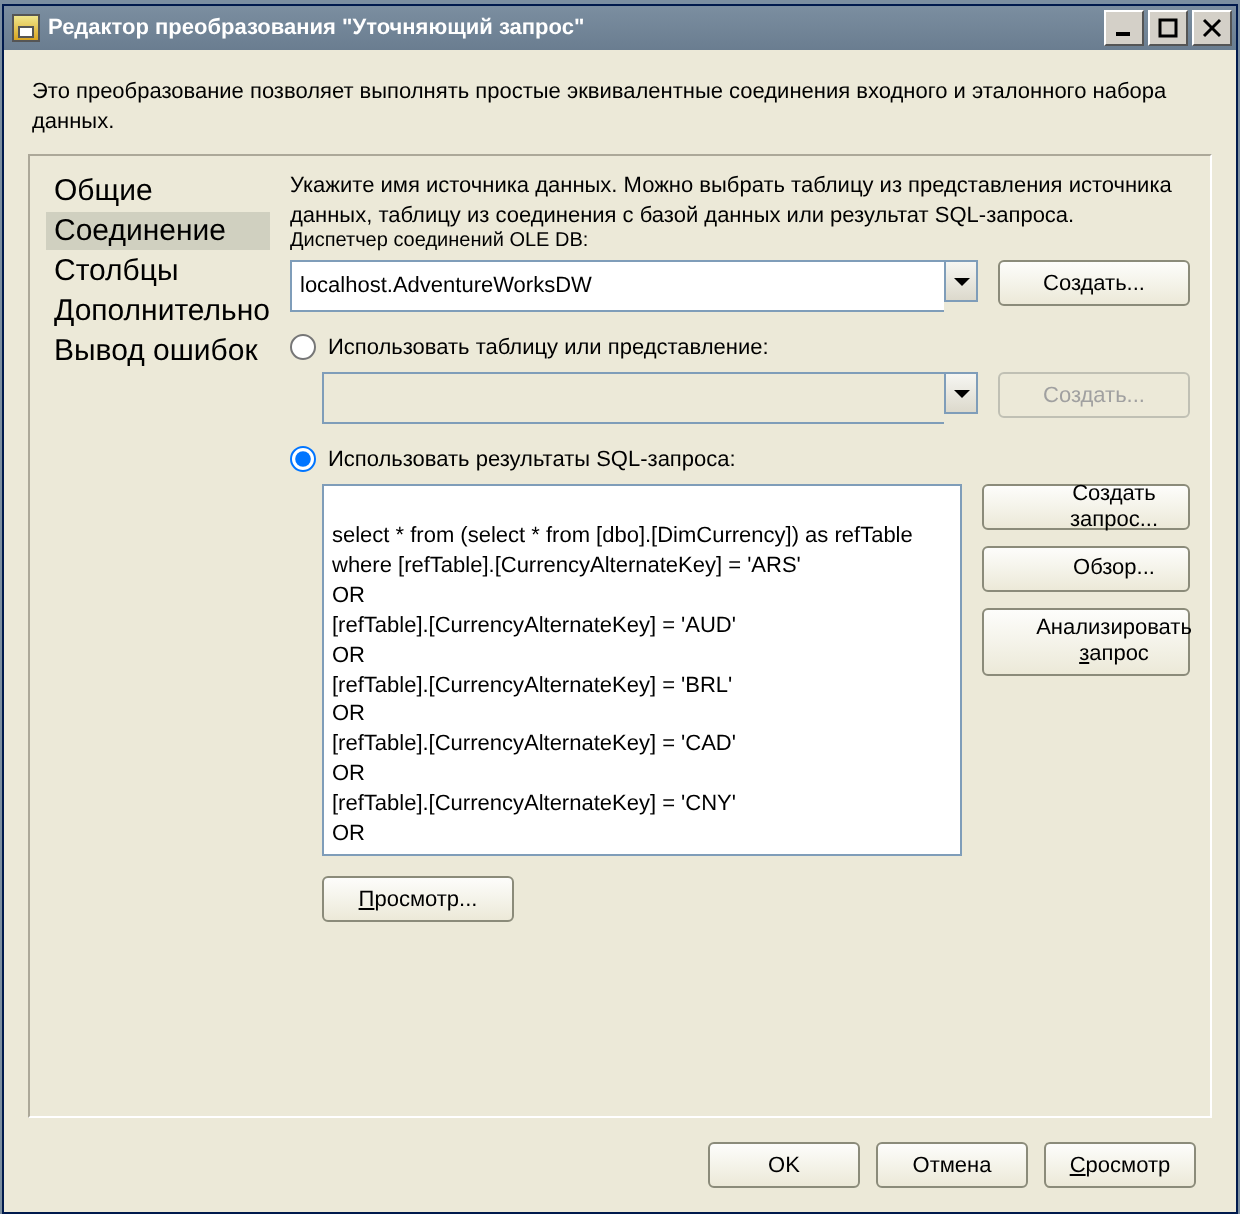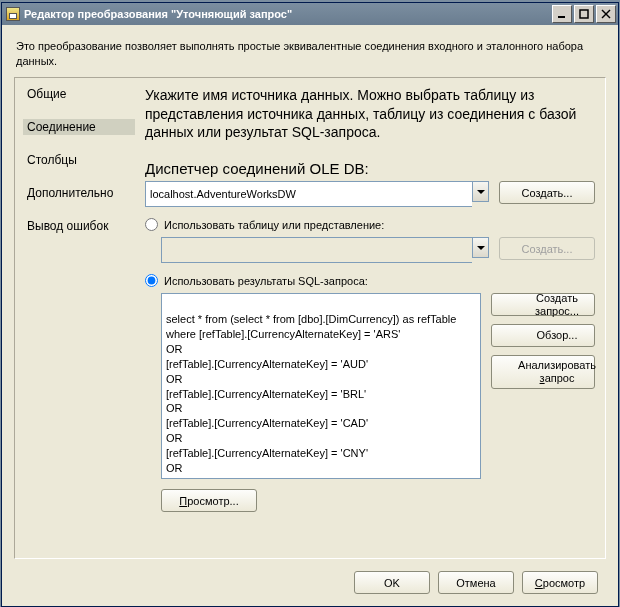--- a/index.html
+++ b/index.html
@@ -87,41 +87,40 @@
     padding: 8px;
     box-sizing: border-box;
     background: #ece9d8;
   }
   .nav {
     width: 112px;
     flex-shrink: 0;
   }
   .nav-item {
     padding: 1px 4px;
-    margin-bottom: 17px;
+    margin-bottom: 1px;
     cursor: default;
-    font-size: 12px;
+    font-size: 15px;
     color: #000;
   }
   .nav-item.selected {
     background: #d0d0c0;
   }
   .content {
     flex: 1;
     padding: 0 2px 0 10px;
     display: flex;
     flex-direction: column;
   }
   .instr {
-    font-size: 14px;
+    font-size: 11px;
     line-height: 1.35;
-    margin-bottom: 18px;
   }
   .field-label {
-    font-size: 15px;
+    font-size: 10px;
     margin-bottom: 4px;
   }
   .row {
     display: flex;
     gap: 10px;
     margin-bottom: 14px;
   }
   .combo {
     flex: 1;
     display: flex;

